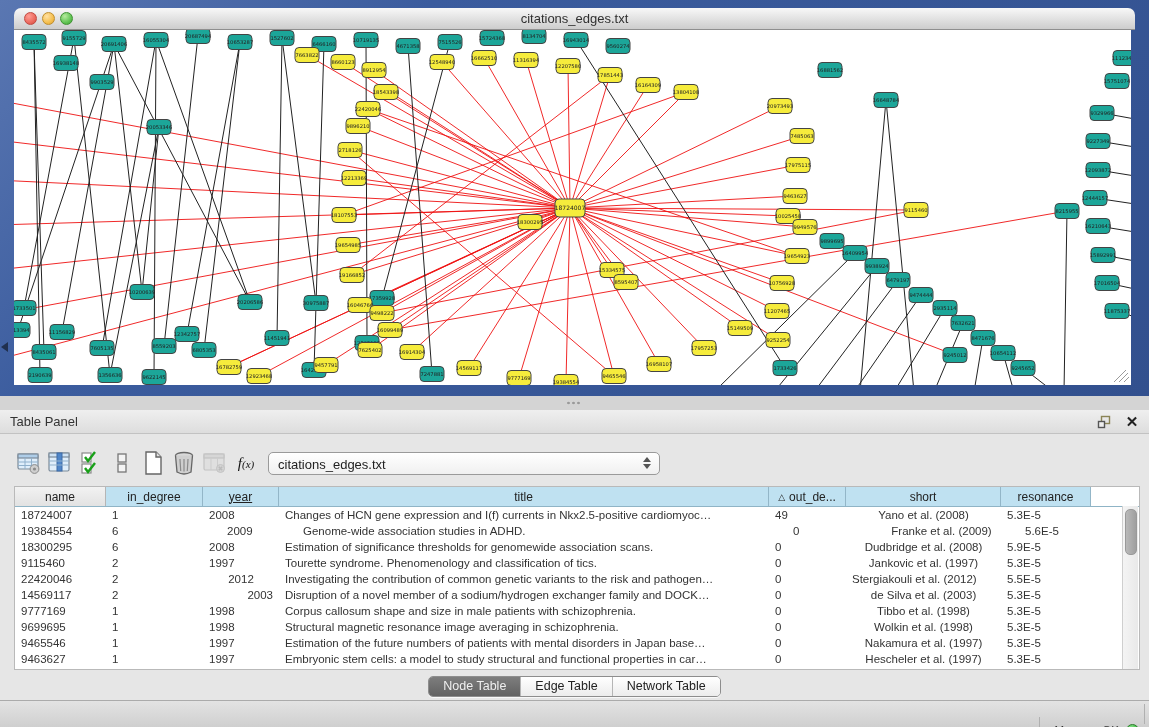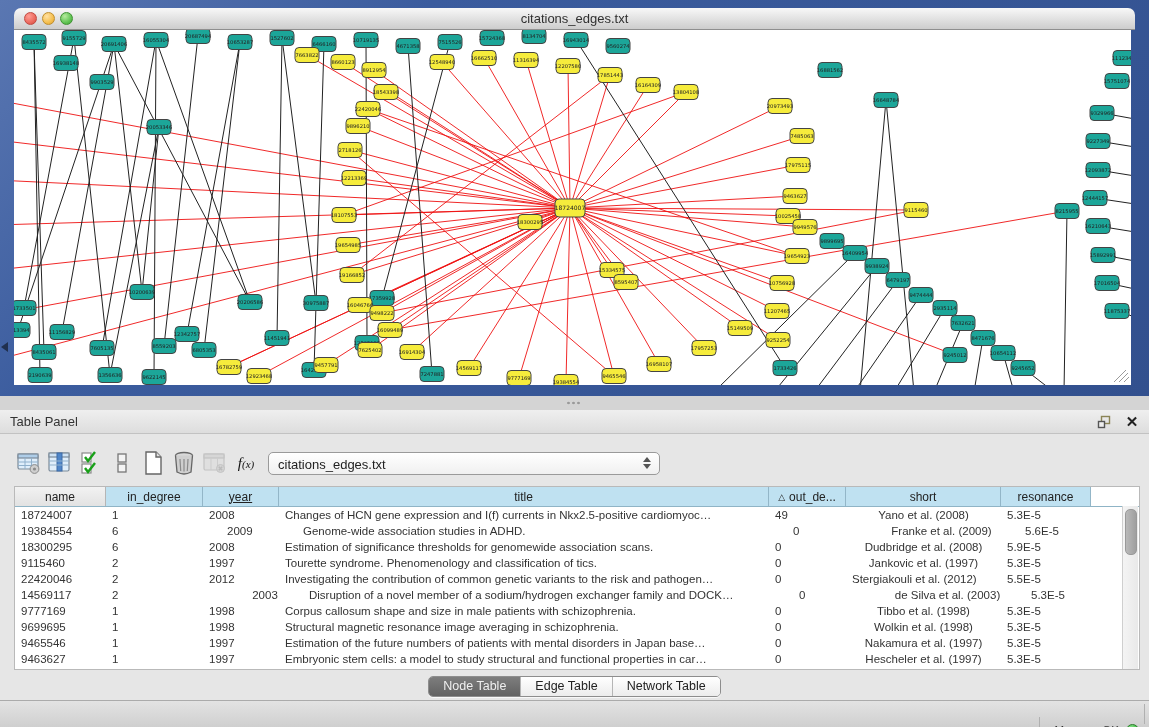--- a/index.html
+++ b/index.html
@@ -814,30 +814,30 @@
           <div class="g-cell" style="width: 97px; text-align: left;">2</div>
           <div class="g-cell" style="width: 76px; text-align: left;">1997</div>
           <div class="g-cell" style="width: 490px; text-align: left;">Tourette syndrome. Phenomenology and classification of tics.</div>
           <div class="g-cell" style="width: 77px; text-align: left;">0</div>
           <div class="g-cell" style="width: 155px; text-align: center;">Jankovic et al. (1997)</div>
           <div class="g-cell" style="width: 90px; text-align: left;">5.3E-5</div>
         </div>
         <div class="g-row">
           <div class="g-cell" style="width: 91px; text-align: left;">22420046</div>
           <div class="g-cell" style="width: 97px; text-align: left;">2</div>
-          <div class="g-cell" style="width: 76px; text-align: left;">2012</div>
+          <div class="g-cell" style="width: 76px; text-align: center;">2012</div>
           <div class="g-cell" style="width: 490px; text-align: left;">Investigating the contribution of common genetic variants to the risk and pathogen…</div>
           <div class="g-cell" style="width: 77px; text-align: left;">0</div>
           <div class="g-cell" style="width: 155px; ">Stergiakouli et al. (2012)</div>
           <div class="g-cell" style="width: 90px; text-align: left;">5.5E-5</div>
         </div>
         <div class="g-row">
           <div class="g-cell" style="width: 91px; text-align: left;">14569117</div>
           <div class="g-cell" style="width: 97px; text-align: left;">2</div>
-          <div class="g-cell" style="width: 76px; text-align: center; margin-left: 24px;">2003</div>
+          <div class="g-cell" style="width: 76px; text-align: right;">2003</div>
           <div class="g-cell" style="width: 490px; text-align: left;">Disruption of a novel member of a sodium/hydrogen exchanger family and DOCK…</div>
           <div class="g-cell" style="width: 77px; text-align: left;">0</div>
           <div class="g-cell" style="width: 155px; text-align: center;">de Silva et al. (2003)</div>
           <div class="g-cell" style="width: 90px; text-align: left;">5.3E-5</div>
         </div>
         <div class="g-row">
           <div class="g-cell" style="width: 91px; text-align: left;">9777169</div>
           <div class="g-cell" style="width: 97px; text-align: left;">1</div>
           <div class="g-cell" style="width: 76px; text-align: left;">1998</div>
           <div class="g-cell" style="width: 490px; text-align: left;">Corpus callosum shape and size in male patients with schizophrenia.</div>

